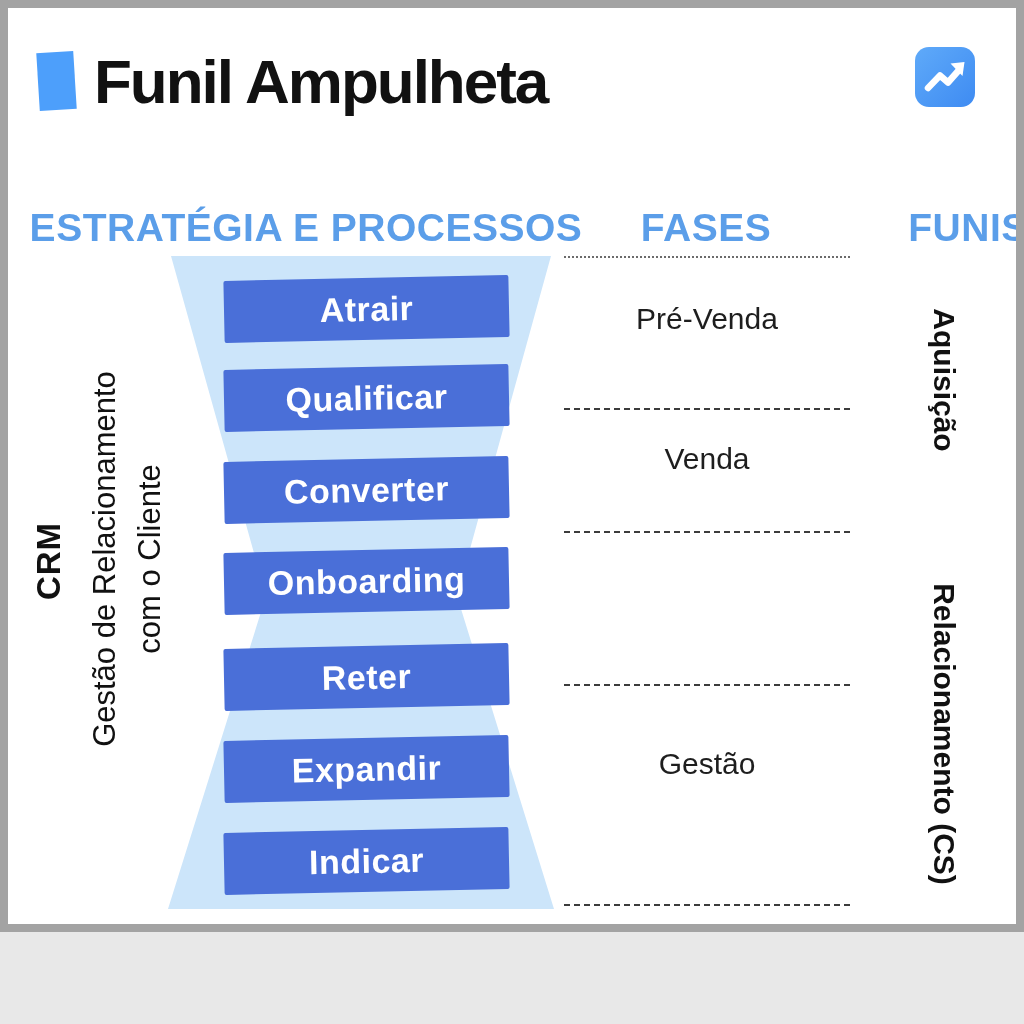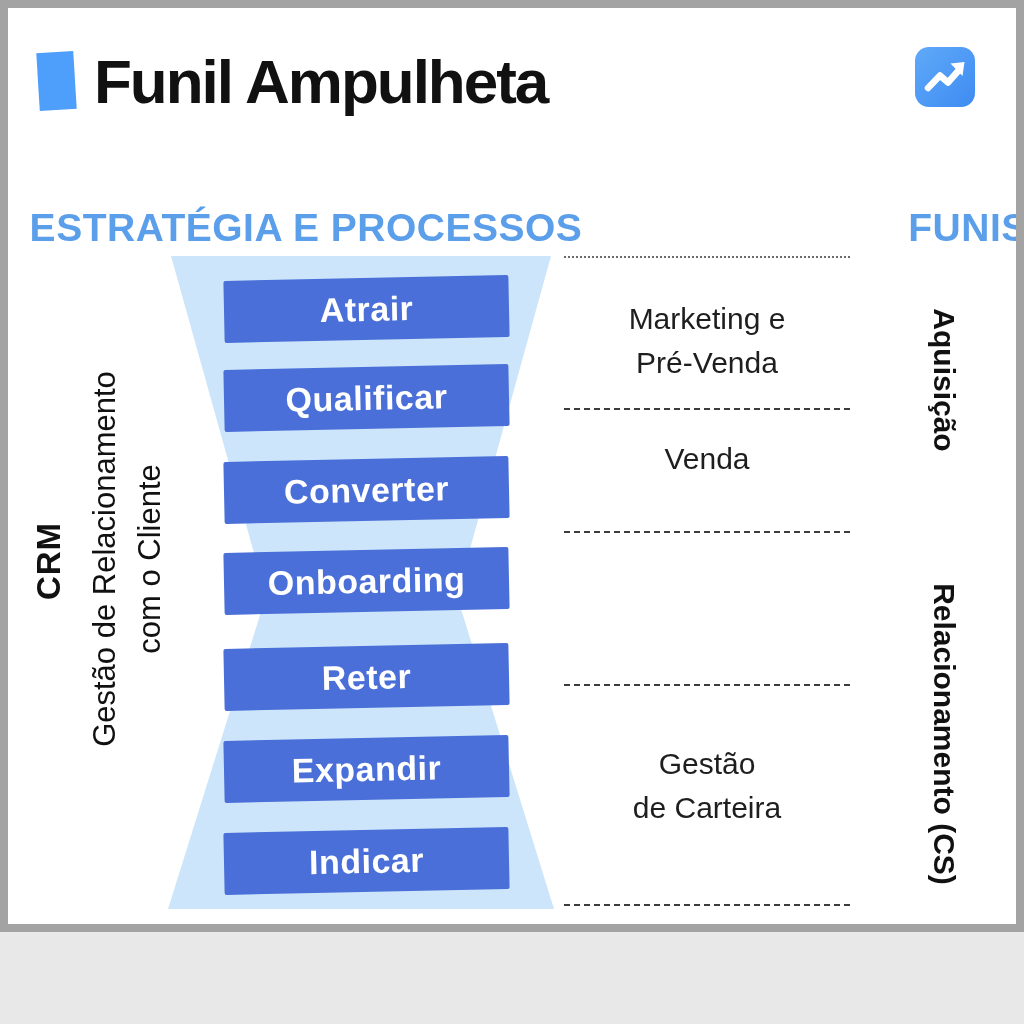--- a/index.html
+++ b/index.html
@@ -90,20 +90,21 @@
         <stop offset="0" stop-color="#5FAAF9"></stop>
         <stop offset="1" stop-color="#3E8BF2"></stop>
       </linearGradient>
     </defs>
     <rect x="1" y="1" width="60" height="60" rx="14" fill="url(#bg)"></rect>
     <path d="M14 42 L26 29.5 L34 36.5 L45 24" fill="none" stroke="#ffffff" stroke-width="6.5" stroke-linecap="round" stroke-linejoin="round"></path>
     <path d="M36.5 17.5 L50.5 16 L48.5 30 Z" fill="#ffffff"></path>
   </svg>
 
   <div class="col-head head-strategy">ESTRATÉGIA E PROCESSOS</div>
+  <div class="col-head head-phases">FASES</div>
   <div class="col-head head-funnels">FUNIS</div>
 
   <div class="v-label crm-label">CRM</div>
   <div class="v-label crm-desc">
     <div>Gestão de Relacionamento</div>
     <div>com o Cliente</div>
   </div>
 
   <svg class="hourglass-svg" viewBox="0 0 1016 1016">
     <polygon points="163,248 543,248 449,588 546,901 160,901 258,588" fill="#CCE5FA"></polygon>
@@ -117,29 +118,27 @@
   <div class="bar" style="top:730px">Expandir</div>
   <div class="bar" style="top:822px">Indicar</div>
 
   <div class="divider fine" style="top:248px"></div>
   <div class="divider" style="top:400px"></div>
   <div class="divider" style="top:523px"></div>
   <div class="divider" style="top:676px"></div>
   <div class="divider" style="top:896px"></div>
 
   <div class="phase-label" style="top:289px">
-    <div>Marketing e</div>
     <div>Pré-Venda</div>
   </div>
   <div class="phase-label" style="top:429px">
     <div>Venda</div>
   </div>
   <div class="phase-label" style="top:734px">
     <div>Gestão</div>
-    <div>de Carteira</div>
   </div>
 
   <div class="funnel-v funnel-acq">Aquisição</div>
   <div class="funnel-v funnel-rel">Relacionamento (CS)</div>
 
   <svg class="next-arrow" viewBox="0 0 70 32">
     <line x1="5" y1="16" x2="58" y2="16" stroke="#111" stroke-width="3.5"></line>
     <path d="M48 6 L59 16 L48 26" fill="none" stroke="#111" stroke-width="3.5" stroke-linejoin="miter"></path>
   </svg>
 

